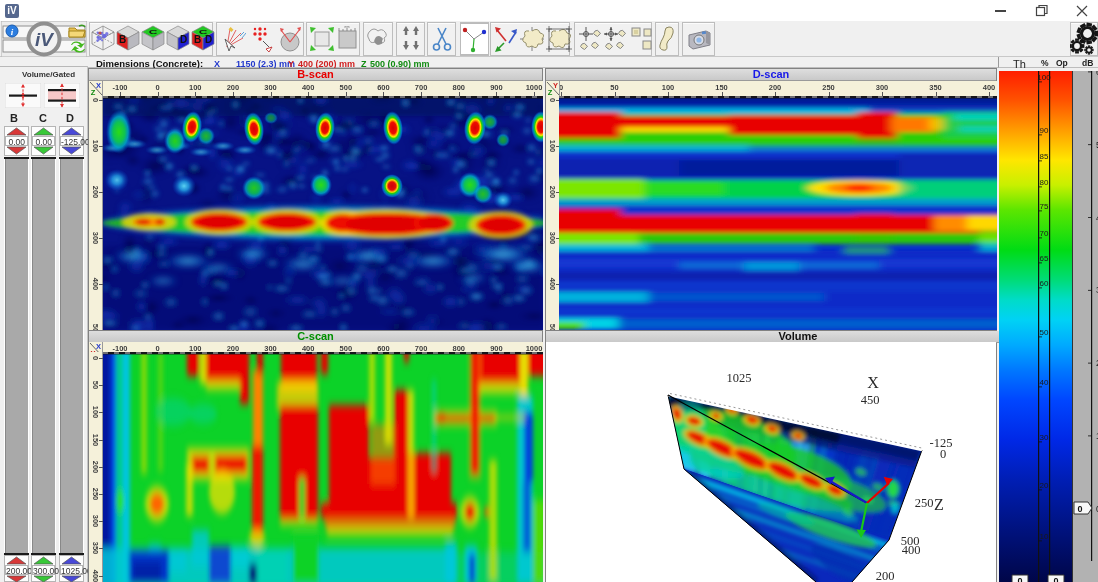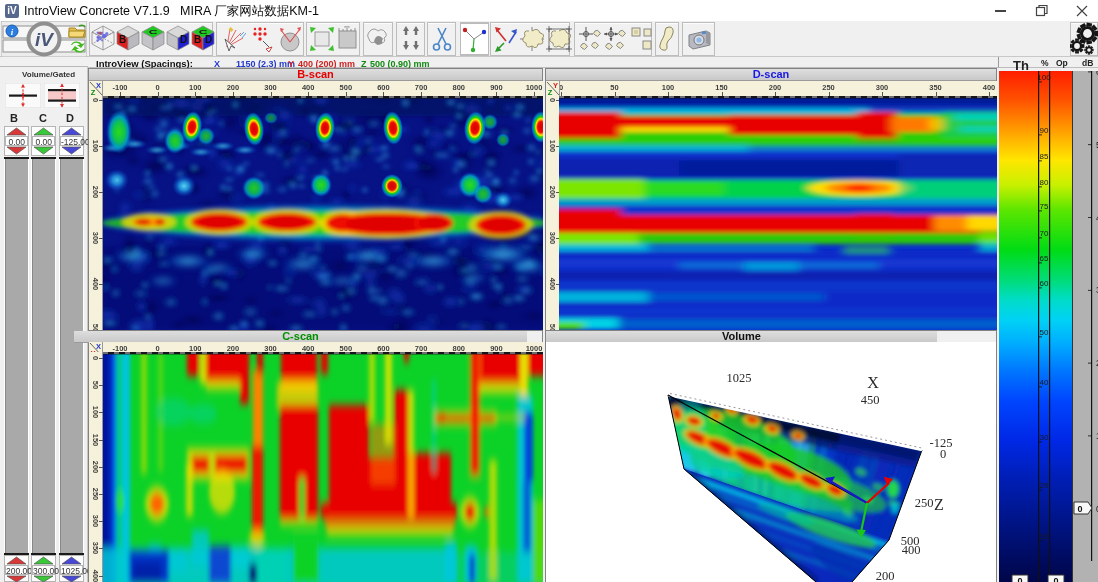--- a/index.html
+++ b/index.html
@@ -15,21 +15,20 @@
 .tick{position:absolute;font-size:7.5px;font-weight:bold;color:#3e3e3e}
 .corner{position:absolute;background:#f5f1da;border-right:1px solid #9a9a9a;border-bottom:1px solid #9a9a9a}
 .tbox{position:absolute;top:22px;height:34px;background:#f1f1f1;border:1px solid #bdbdbd;
  box-shadow:inset 0 1px 0 #fcfcfc}
 .sp{position:absolute;background:#fdfdfd;border:1px solid #b5b5b5}
 .spv{position:absolute;background:#ffffff;border:1px solid #b5b5b5;font-size:8.5px;color:#333;
  text-align:right;line-height:8px}
 </style></head><body>
 <div id="titlebar">
     <div class="abs" style="left:5px;top:4px;width:14px;height:14px;background:#56688e;border-radius:2px;color:#fff;font-size:10px;font-weight:bold;text-align:center;line-height:14px">iV</div>
-    <div id="title">IntroView Concrete V7.1.9&nbsp;&nbsp;&nbsp;MIRA 厂家网站数据KM-1</div>
     <div class="abs" style="left:995px;top:10px;width:11px;height:1.6px;background:#444"></div>
     <svg class="abs" style="left:1035px;top:4px" width="13" height="13" viewBox="0 0 13 13">
       <rect x="1.5" y="3.5" width="8" height="8" fill="none" stroke="#444" stroke-width="1.2"></rect>
       <path d="M4 3.5 V1.5 H12 V9.5 H9.5" fill="none" stroke="#444" stroke-width="1.2"></path>
     </svg>
     <svg class="abs" style="left:1076px;top:5px" width="12" height="12" viewBox="0 0 12 12">
       <path d="M1 1 L11 11 M11 1 L1 11" stroke="#444" stroke-width="1.2"></path>
     </svg>
   </div>
 <div class="abs" style="left:0;top:21px;width:1098px;height:36px;background:#f0f0f0;border-bottom:1px solid #c8c8c8"></div>
@@ -258,21 +257,21 @@
     <rect x="21.0" y="29.6" width="1.5" height="2.4" fill="#151515" transform="rotate(45 21.7 30.7)"></rect>
     <rect x="18.2" y="30.7" width="1.5" height="2.4" fill="#151515" transform="rotate(90 19.0 31.9)"></rect>
     <rect x="15.5" y="29.6" width="1.5" height="2.4" fill="#151515" transform="rotate(135 16.3 30.7)"></rect>
     <rect x="14.4" y="26.8" width="1.5" height="2.4" fill="#151515" transform="rotate(180 15.1 28.0)"></rect>
     <rect x="15.5" y="24.1" width="1.5" height="2.4" fill="#151515" transform="rotate(225 16.3 25.3)"></rect>
     <rect x="18.2" y="23.0" width="1.5" height="2.4" fill="#151515" transform="rotate(270 19.0 24.1)"></rect>
     <rect x="21.0" y="24.1" width="1.5" height="2.4" fill="#151515" transform="rotate(315 21.7 25.3)"></rect>
     <circle cx="19" cy="28" r="1.8" fill="#f1f1f1"></circle>
   </svg>
 <div class="abs" style="left:88px;top:57px;width:910px;height:11px;background:#f0f0f0;border-bottom:1px solid #bdbdbd"></div>
-<div class="abs" style="left:96px;top:58px;font-size:9.5px;color:#111;font-weight:bold;white-space:nowrap;">IntroView (Spacings):</div>
+<div class="abs" style="left:96px;top:58px;font-size:9.5px;color:#111;font-weight:bold;white-space:nowrap;">Dimensions (Concrete):</div>
 <div class="abs" style="left:214px;top:58.5px;font-size:9px;color:#2238cc;font-weight:bold;white-space:nowrap;">X</div>
 <div class="abs" style="left:224px;top:58.5px;font-size:9px;color:#2238cc;font-weight:bold;white-space:nowrap;margin-left:12px;">1150 (2.3) mm</div>
 <div class="abs" style="left:288px;top:58.5px;font-size:9px;color:#d02020;font-weight:bold;white-space:nowrap;">Y</div>
 <div class="abs" style="left:298px;top:58.5px;font-size:9px;color:#d02020;font-weight:bold;white-space:nowrap;">400 (200) mm</div>
 <div class="abs" style="left:361px;top:58.5px;font-size:9px;color:#108a10;font-weight:bold;white-space:nowrap;">Z</div>
 <div class="abs" style="left:370px;top:58.5px;font-size:9px;color:#108a10;font-weight:bold;white-space:nowrap;">500 (0.90) mm</div>
 <div class="abs" style="left:0;top:66px;width:88px;height:516px;background:#f0f0f0;border-top:1px solid #b8b8b8;border-right:1px solid #c5c5c5"></div>
 <div class="abs" style="left:22px;top:70px;font-size:8px;color:#333;font-weight:bold;white-space:nowrap;">Volume/Gated</div>
 <svg class="abs" style="left:5px;top:83px" width="36" height="25" viewBox="0 0 36 25">
     <rect x="0" y="0" width="36" height="25" fill="#fafafa" stroke="#ddd"></rect>
@@ -428,21 +427,21 @@
 <div class="abs" style="left:556px;top:146.0px;width:4px;height:1px;background:#555"></div>
 <div class="tick" style="left:537px;top:187.0px;width:30px;height:10px;text-align:center;transform:rotate(90deg);transform-origin:center">200</div>
 <div class="abs" style="left:556px;top:192.0px;width:4px;height:1px;background:#555"></div>
 <div class="tick" style="left:537px;top:233.0px;width:30px;height:10px;text-align:center;transform:rotate(90deg);transform-origin:center">300</div>
 <div class="abs" style="left:556px;top:238.0px;width:4px;height:1px;background:#555"></div>
 <div class="tick" style="left:537px;top:279.0px;width:30px;height:10px;text-align:center;transform:rotate(90deg);transform-origin:center">400</div>
 <div class="abs" style="left:556px;top:284.0px;width:4px;height:1px;background:#555"></div>
 <div class="tick" style="left:537px;top:325.0px;width:30px;height:10px;text-align:center;transform:rotate(90deg);transform-origin:center">500</div>
 <div class="abs" style="left:556px;top:330.0px;width:4px;height:1px;background:#555"></div>
 <div class="panel" style="left:88px;top:330px;width:455px;height:252px"></div>
-<div class="abs phead" style="left:74px;top:331px;width:453px;color:#009000">C-scan</div>
+<div class="abs phead" style="left:89px;top:331px;width:453px;color:#009000">C-scan</div>
 <div class="ruler" style="left:103px;top:342px;width:440px;height:16px"></div>
 <div class="tick" style="left:106.0px;top:344px;width:28px;text-align:center">-100</div>
 <div class="abs" style="left:120.0px;top:353px;width:1px;height:4px;background:#555"></div>
 <div class="tick" style="left:143.64px;top:344px;width:28px;text-align:center">0</div>
 <div class="abs" style="left:157.64px;top:353px;width:1px;height:4px;background:#555"></div>
 <div class="tick" style="left:181.28px;top:344px;width:28px;text-align:center">100</div>
 <div class="abs" style="left:195.28px;top:353px;width:1px;height:4px;background:#555"></div>
 <div class="tick" style="left:218.92000000000002px;top:344px;width:28px;text-align:center">200</div>
 <div class="abs" style="left:232.92000000000002px;top:353px;width:1px;height:4px;background:#555"></div>
 <div class="tick" style="left:256.56px;top:344px;width:28px;text-align:center">300</div>
@@ -480,21 +479,21 @@
 <div class="abs" style="left:99px;top:466.8px;width:4px;height:1px;background:#555"></div>
 <div class="tick" style="left:80px;top:489.0px;width:30px;height:10px;text-align:center;transform:rotate(90deg);transform-origin:center">250</div>
 <div class="abs" style="left:99px;top:494.0px;width:4px;height:1px;background:#555"></div>
 <div class="tick" style="left:80px;top:516.2px;width:30px;height:10px;text-align:center;transform:rotate(90deg);transform-origin:center">300</div>
 <div class="abs" style="left:99px;top:521.2px;width:4px;height:1px;background:#555"></div>
 <div class="tick" style="left:80px;top:543.4px;width:30px;height:10px;text-align:center;transform:rotate(90deg);transform-origin:center">350</div>
 <div class="abs" style="left:99px;top:548.4px;width:4px;height:1px;background:#555"></div>
 <div class="tick" style="left:80px;top:570.6px;width:30px;height:10px;text-align:center;transform:rotate(90deg);transform-origin:center">400</div>
 <div class="abs" style="left:99px;top:575.6px;width:4px;height:1px;background:#555"></div>
 <div class="panel" style="left:545px;top:330px;width:452px;height:252px"></div>
-<div class="abs phead" style="left:546px;top:331px;width:391px;color:#111">Volume</div>
+<div class="abs phead" style="left:546px;top:331px;width:504px;color:#111">Volume</div>
 <svg class="abs" style="left:103px;top:96px" width="440" height="234" viewBox="0 0 440 234">
     <defs>
       <radialGradient id="ghot">
         <stop offset="0" stop-color="#d80000"></stop>
         <stop offset="0.34" stop-color="#ee0e00"></stop>
         <stop offset="0.44" stop-color="#ff8c00"></stop>
         <stop offset="0.52" stop-color="#ffe800"></stop>
         <stop offset="0.62" stop-color="#2cd400"></stop>
         <stop offset="0.73" stop-color="#00c87d" stop-opacity="0.85"></stop>
         <stop offset="0.87" stop-color="#0096e6" stop-opacity="0.6"></stop>
@@ -1410,21 +1409,21 @@
     <text x="324" y="62" font-size="12.5" font-family="Liberation Serif" fill="#2a2a2a" text-anchor="middle">450</text>
     <text x="395" y="105" font-size="12.5" font-family="Liberation Serif" fill="#2a2a2a" text-anchor="middle">-125</text>
     <text x="397" y="116" font-size="12.5" font-family="Liberation Serif" fill="#2a2a2a" text-anchor="middle">0</text>
     <text x="378" y="165" font-size="12.5" font-family="Liberation Serif" fill="#2a2a2a" text-anchor="middle">250</text>
     <text x="393" y="168" font-size="16" font-family="Liberation Serif" fill="#2a2a2a" text-anchor="middle">Z</text>
     <text x="364" y="203" font-size="12.5" font-family="Liberation Serif" fill="#2a2a2a" text-anchor="middle">500</text>
     <text x="365" y="212" font-size="12.5" font-family="Liberation Serif" fill="#2a2a2a" text-anchor="middle">400</text>
     <text x="339" y="238" font-size="12.5" font-family="Liberation Serif" fill="#2a2a2a" text-anchor="middle">200</text>
   </svg>
 <div class="abs" style="left:998px;top:57px;width:100px;height:11px;background:#f0f0f0;border-bottom:1px solid #bdbdbd;border-left:1px solid #9a9a9a"></div>
-<div class="abs" style="left:1013px;top:57.5px;font-size:13px;color:#222;font-weight:bold;white-space:nowrap;">Th</div>
+<div class="abs" style="left:1013px;top:57.5px;font-size:11px;color:#222;font-weight:normal;white-space:nowrap;">Th</div>
 <div class="abs" style="left:1041px;top:57.5px;font-size:8.5px;color:#222;font-weight:bold;white-space:nowrap;">%</div>
 <div class="abs" style="left:1056px;top:57.5px;font-size:8.5px;color:#222;font-weight:bold;white-space:nowrap;">Op</div>
 <div class="abs" style="left:1082px;top:57.5px;font-size:8.5px;color:#222;font-weight:bold;white-space:nowrap;">dB</div>
 <svg class="abs" style="left:999px;top:71px" width="99" height="511" viewBox="0 0 99 511">
     <defs>
       <linearGradient id="jet" x1="0" y1="0" x2="0" y2="1">
         <stop offset="0.0" stop-color="#ff1e00"></stop>
         <stop offset="0.057" stop-color="#ff5200"></stop>
         <stop offset="0.115" stop-color="#ff9c00"></stop>
         <stop offset="0.174" stop-color="#ffe600"></stop>

